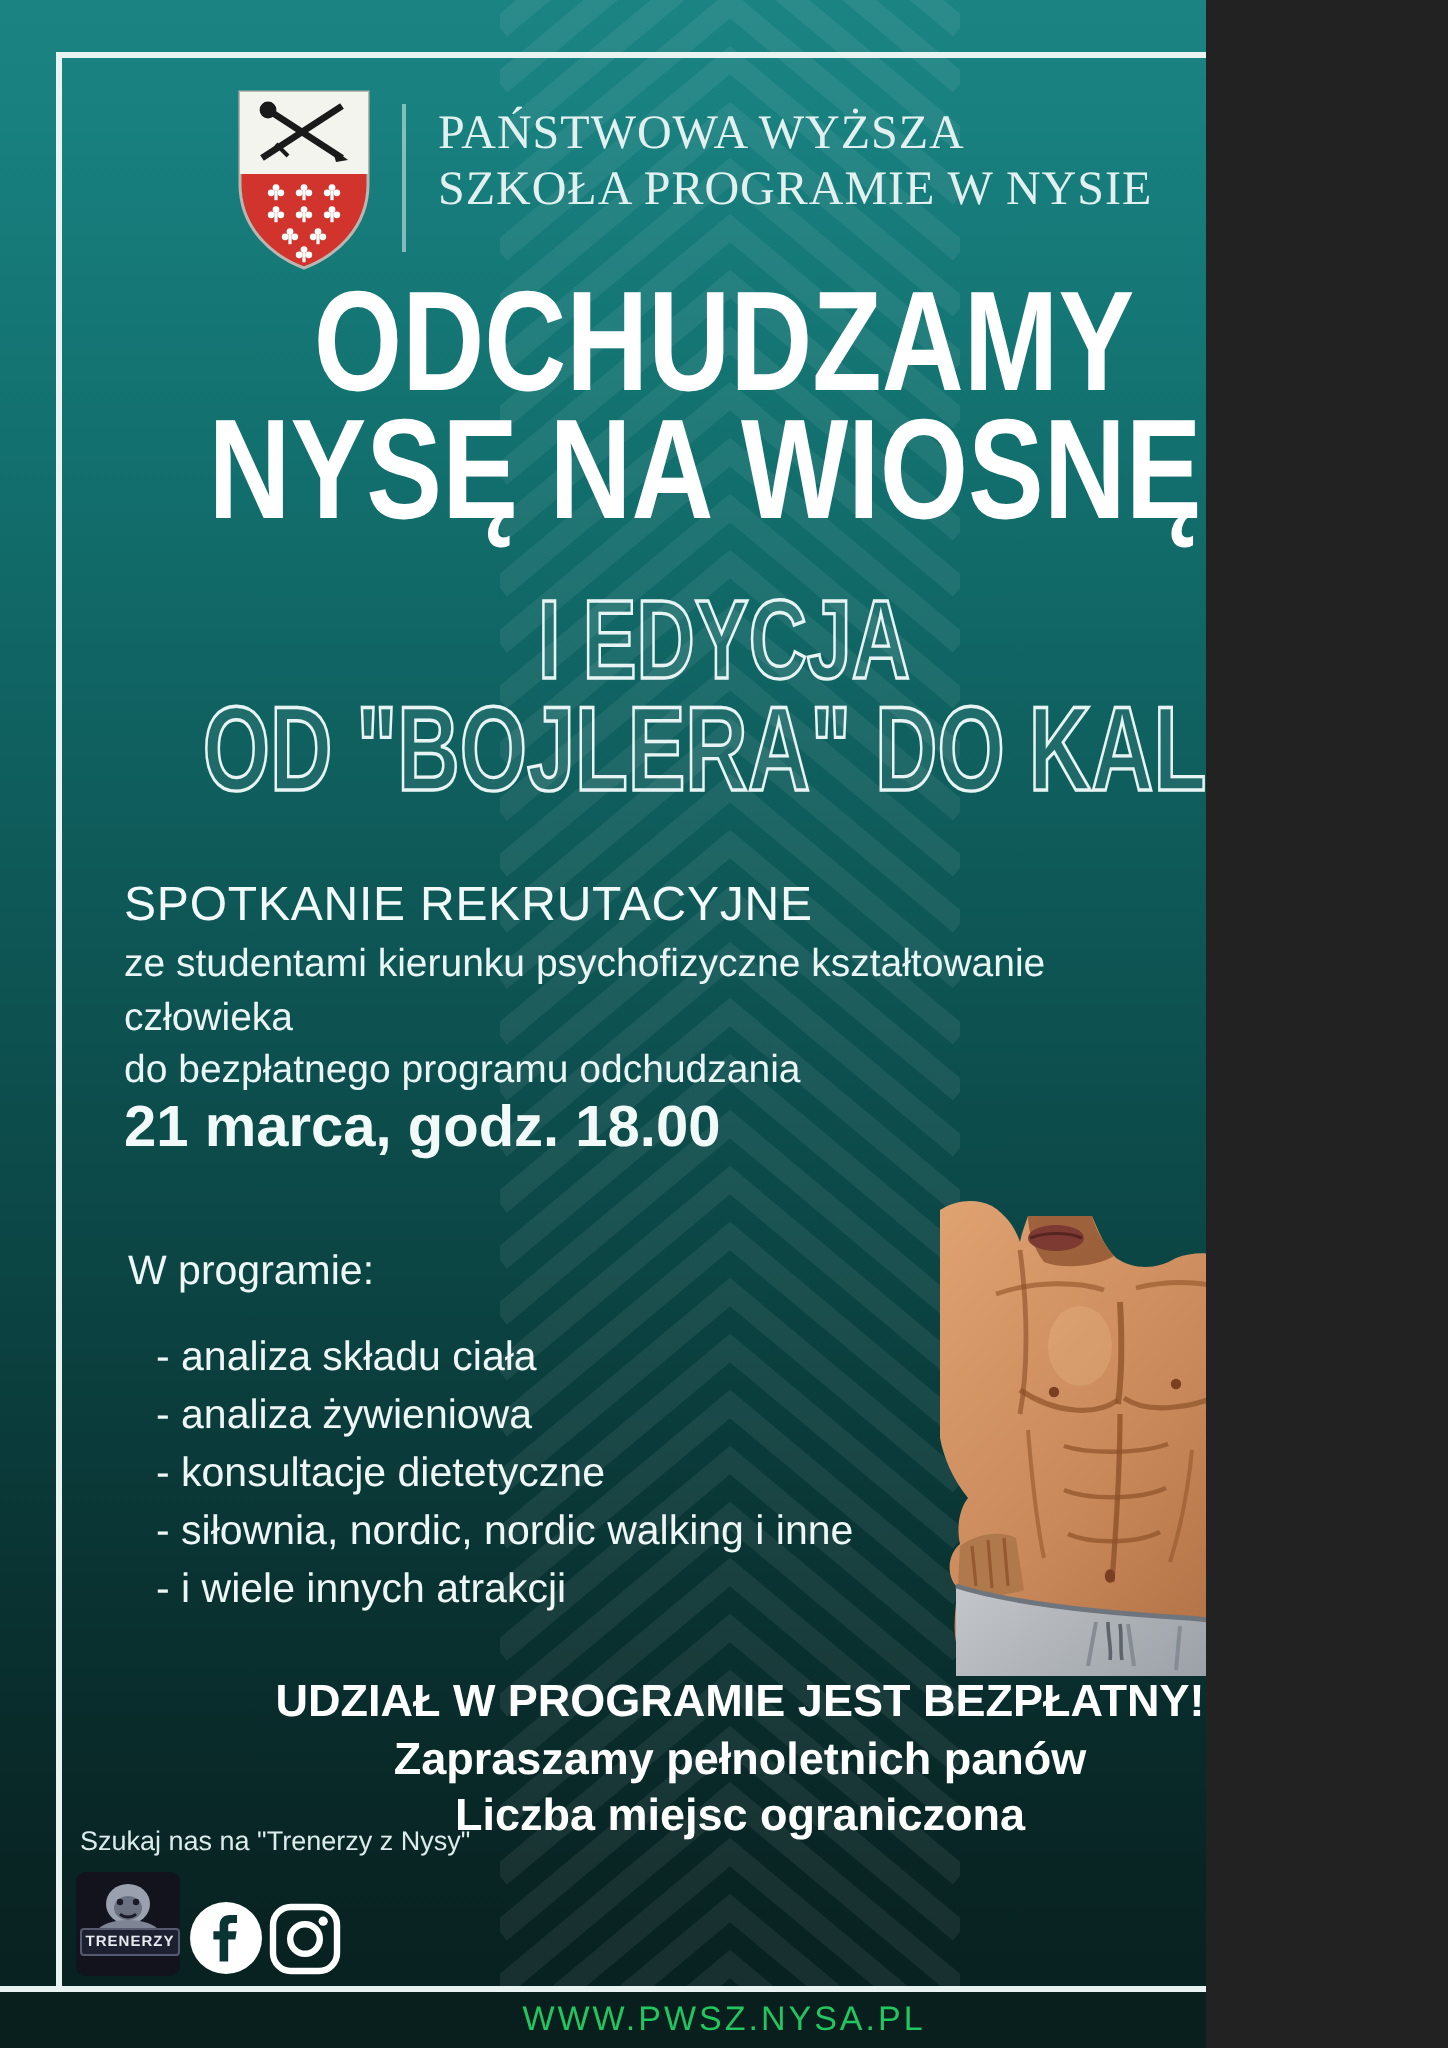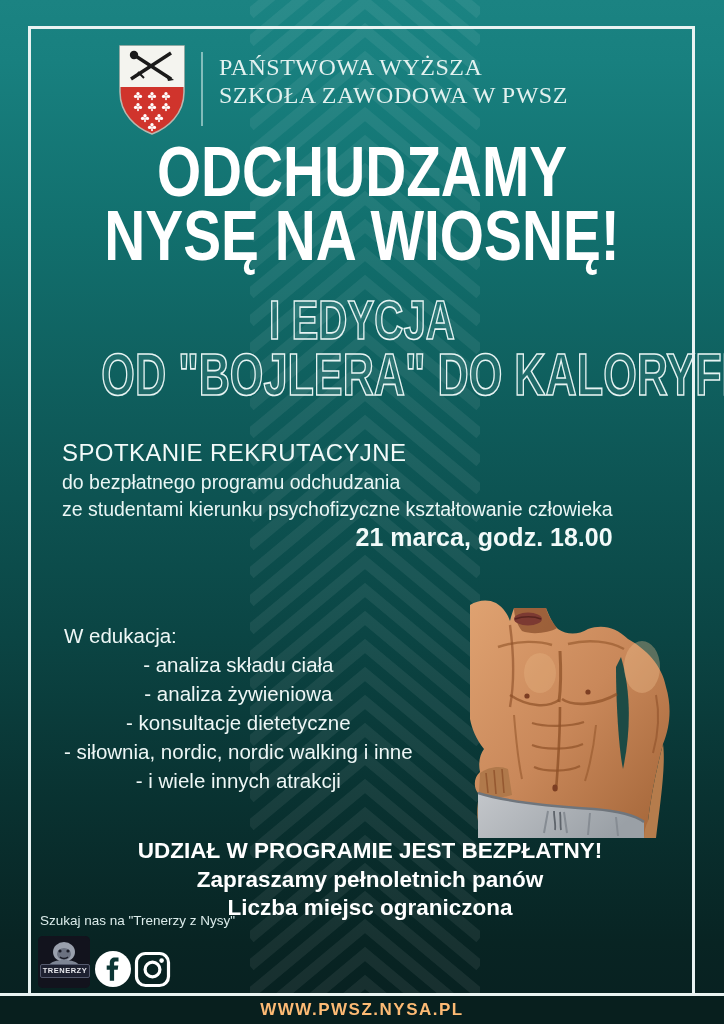--- a/index.html
+++ b/index.html
@@ -1,18 +1,18 @@
 <!DOCTYPE html>
 <html><head>
 <meta charset="utf-8">
 <style>
   html,body{margin:0;padding:0;background:#222;}
   .poster{
     position:relative;
-    width:724px;height:1024px;
+    width:603px;height:1024px;
     overflow:hidden;
     font-family:"Liberation Sans",sans-serif;
     background:linear-gradient(180deg,
       #1b8382 0%, #18807f 6%, #12706e 22%, #0e5a59 42%,
       #0b4544 62%, #093231 78%, #082423 92%, #082020 100%);
   }
   
   .chevband{position:absolute;left:250px;top:0;width:230px;height:1024px;z-index:1;}
   .chev{fill:none;stroke:rgba(255,255,255,0.065);stroke-width:11px;}
 
@@ -51,25 +51,25 @@
     transform:scaleX(0.72);transform-origin:50% 0;
     white-space:nowrap;
   }
   .edition .ed1{font-size:56px;line-height:54px;}
   .edition .ed2{font-size:60px;line-height:56px;}
 
   
   .meeting{position:absolute;left:62px;top:437px;z-index:3;color:#f2faf9;}
   .meeting .mt-head{font-size:24px;font-weight:normal;letter-spacing:0.4px;line-height:32px;}
   .meeting .mt-line{font-size:19.5px;line-height:26.5px;color:#eaf6f5;}
-  .meeting .mt-strong{font-size:25px;font-weight:bold;line-height:31px;text-align:right;}
+  .meeting .mt-strong{font-size:29px;font-weight:bold;line-height:31px;}
 
   
   .program{position:absolute;left:64px;top:621px;z-index:3;color:#eef7f6;font-size:20.5px;line-height:29px;}
-  .program ul{list-style:none;margin:0;padding:0;text-align:center;}
+  .program ul{list-style:none;margin:14px;padding:0;}
 
   
   .athlete{position:absolute;left:470px;top:595px;z-index:2;}
 
   
   .free-info{
     position:absolute;left:0;top:837px;width:740px;z-index:3;
     text-align:center;color:#ffffff;font-weight:bold;
     font-size:22.5px;line-height:28.5px;
   }
@@ -81,21 +81,21 @@
   .trenerzy .banner{
     position:absolute;left:2px;top:28px;width:48px;height:12px;background:#1d2030;
     border:1px solid #555a6e;color:#e8e9ee;font-size:7.5px;font-weight:bold;
     text-align:center;line-height:12px;letter-spacing:0.5px;border-radius:2px;}
   .fb{position:absolute;left:94px;top:950px;z-index:3;}
   .ig{position:absolute;left:134px;top:951px;z-index:3;}
 
   
   .footer-bar{position:absolute;left:0;top:996px;width:724px;height:28px;background:#081f1e;z-index:5;}
   .footer-bar .url{
-    width:100%;text-align:center;color:#fdba74;font-weight:bold;
+    width:100%;text-align:center;color:#22c55e;font-weight:normal;
     font-size:17px;line-height:27px;letter-spacing:1.5px;
   }
 </style>
 </head>
 <body>
 
 <div class="poster">
 
   <svg class="chevband" id="chevband" viewBox="0 0 230 1024" width="230" height="1024">
       <path d="M0 14 L115 -82 L230 14" class="chev"></path>
@@ -164,42 +164,42 @@
     <use href="#fleur" x="20" y="63"></use>
       <use href="#fleur" x="34" y="63"></use>
       <use href="#fleur" x="48" y="63"></use>
     <use href="#fleur" x="27" y="74"></use>
       <use href="#fleur" x="41" y="74"></use>
     <use href="#fleur" x="34" y="83"></use>
   </svg>
   <div class="logo-divider"></div>
   <div class="school-name">
     <div>PAŃSTWOWA WYŻSZA</div>
-    <div>SZKOŁA ZAWODOWA W PWSZ</div>
+    <div>SZKOŁA PROGRAMIE W NYSIE</div>
   </div>
 
   <div class="main-title">
     <div>ODCHUDZAMY</div>
     <div>NYSĘ NA WIOSNĘ!</div>
   </div>
 
   <div class="edition">
     <div class="ed1">I EDYCJA</div>
     <div class="ed2">OD "BOJLERA" DO KALORYFERA</div>
   </div>
 
   <div class="meeting">
     <div class="mt-head">SPOTKANIE REKRUTACYJNE</div>
+    <div class="mt-line">ze studentami kierunku psychofizyczne kształtowanie człowieka</div>
     <div class="mt-line">do bezpłatnego programu odchudzania</div>
-    <div class="mt-line">ze studentami kierunku psychofizyczne kształtowanie człowieka</div>
     <div class="mt-strong">21 marca, godz. 18.00</div>
   </div>
 
   <div class="program">
-    <div>W edukacja:</div>
+    <div>W programie:</div>
     <ul>
       <li>- analiza składu ciała</li>
       <li>- analiza żywieniowa</li>
       <li>- konsultacje dietetyczne</li>
       <li>- siłownia, nordic, nordic walking i inne</li>
       <li>- i wiele innych atrakcji</li>
     </ul>
   </div>
 
   <svg class="athlete" width="230" height="243" viewBox="0 0 230 243">

